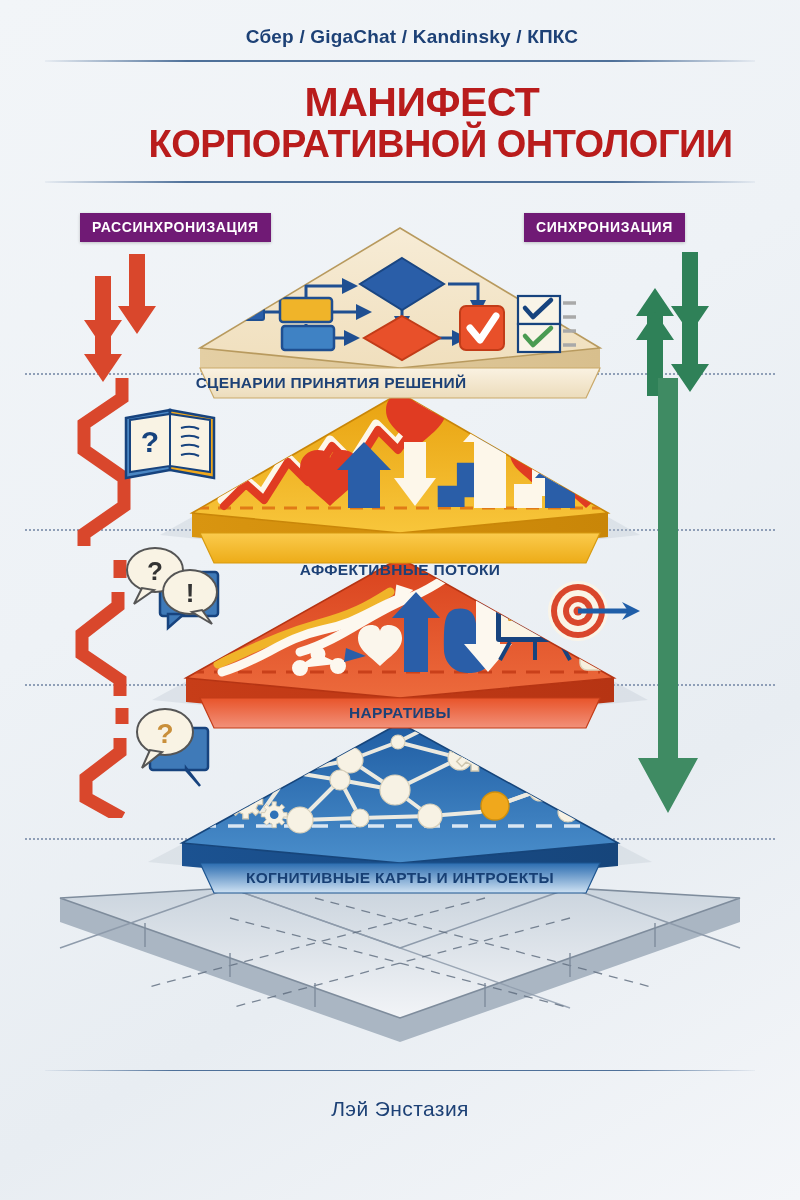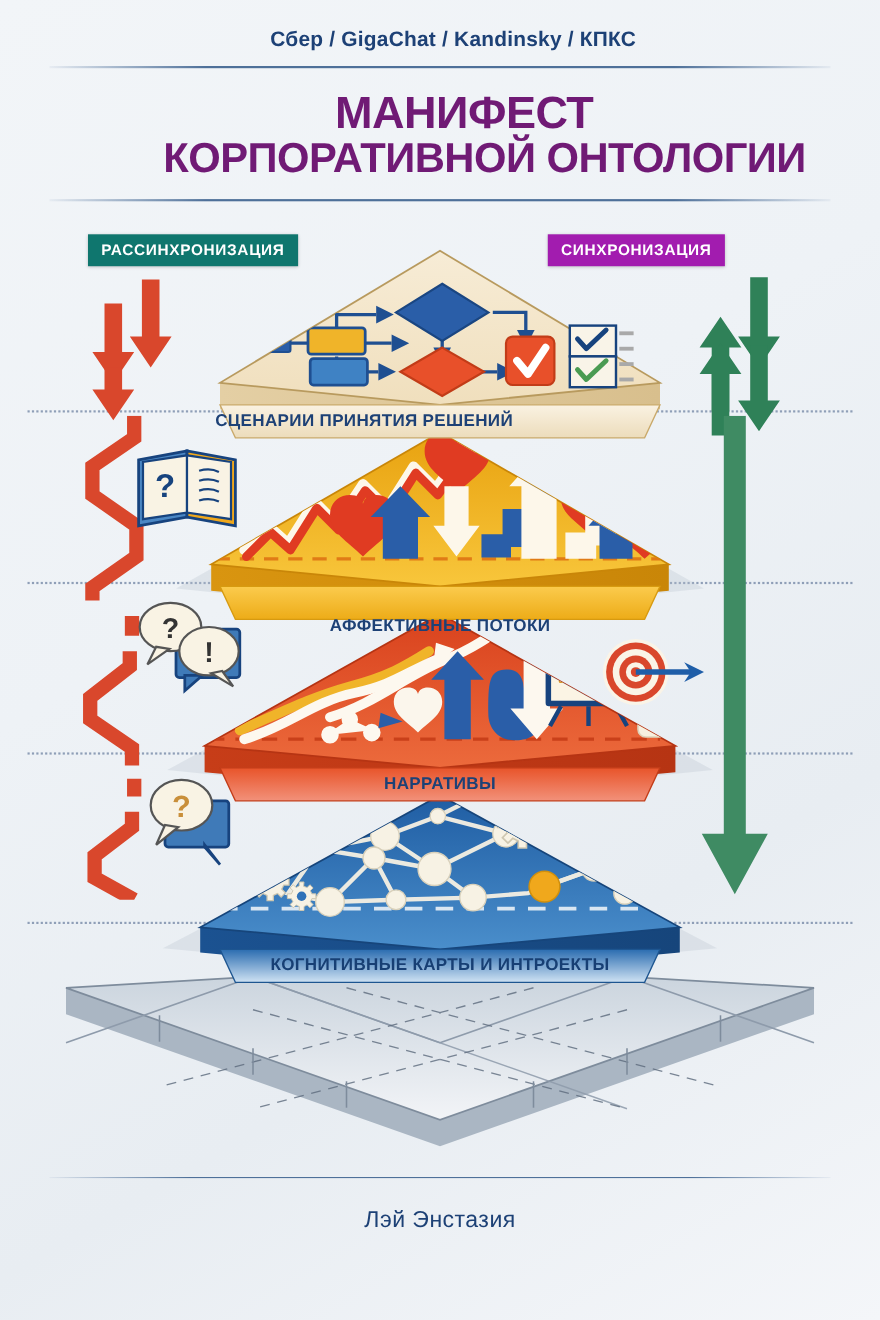--- a/index.html
+++ b/index.html
@@ -11,34 +11,34 @@
   }
   .poster { position:absolute; inset:0; }
 
   
   .header { position:absolute; top:0; left:0; width:800px; padding-top:26px; text-align:center; }
   .brandline {
     font-size:19px; font-weight:bold; color:#1d4176; letter-spacing:.2px;padding-left:24px;
   }
   .rule { height:2px; background:linear-gradient(90deg,rgba(40,80,140,.05),#4e7099 20%,#4e7099 80%,rgba(40,80,140,.05)); margin:12px 45px 0 45px; }
   .title {
-    margin-top:18px; font-size:41px; font-weight:bold; color:#701a75;
+    margin-top:18px; font-size:41px; font-weight:bold; color:#b91c1c;
     line-height:1.08; letter-spacing:-.5px;padding-left:44px;
   }
   .title .l2 { font-size:38px; display:block;margin-left:37px; }
   .hdr-rule-bot { margin:16px 45px 0 45px; }
 
   
   .badge {
     position:absolute; color:#fff; font-size:14px; font-weight:bold;
     letter-spacing:.6px; padding:6px 12px 7px 12px; white-space:nowrap;
     box-shadow:0 1px 3px rgba(0,0,0,.22);
   }
-  .badge-desync { left:80px; top:213px; background:#0f766e; }
-  .badge-sync   { left:498px; top:213px; background:#a21caf; }
+  .badge-desync { left:80px; top:213px; background:#701a75; }
+  .badge-sync   { left:524px; top:213px; background:#701a75; }
 
   
   .arrowcol { position:absolute; }
   .arrowcol svg { display:block; }
 
   
   .sep {
     position:absolute; left:25px; width:750px; height:0;
     border-top:2px dotted #7f91ad; opacity:.85;
   }

